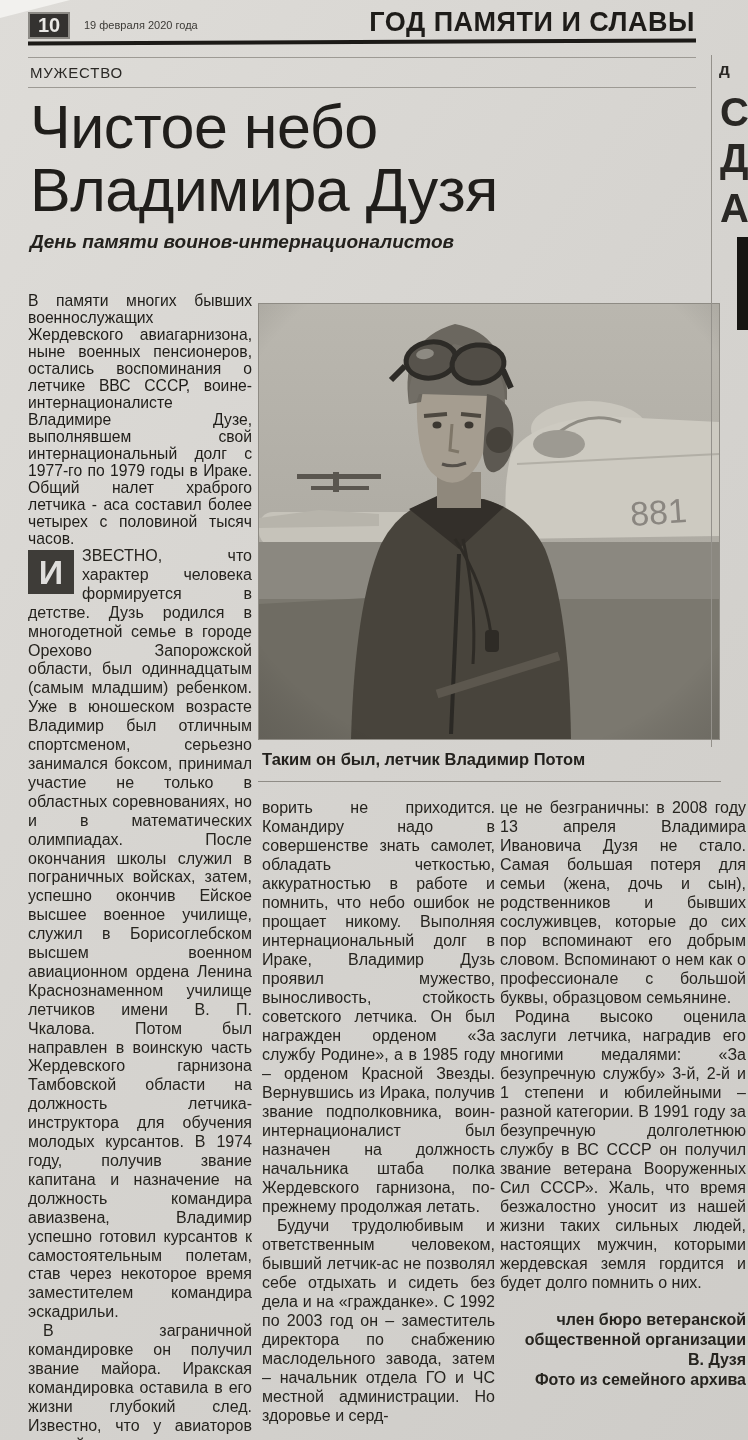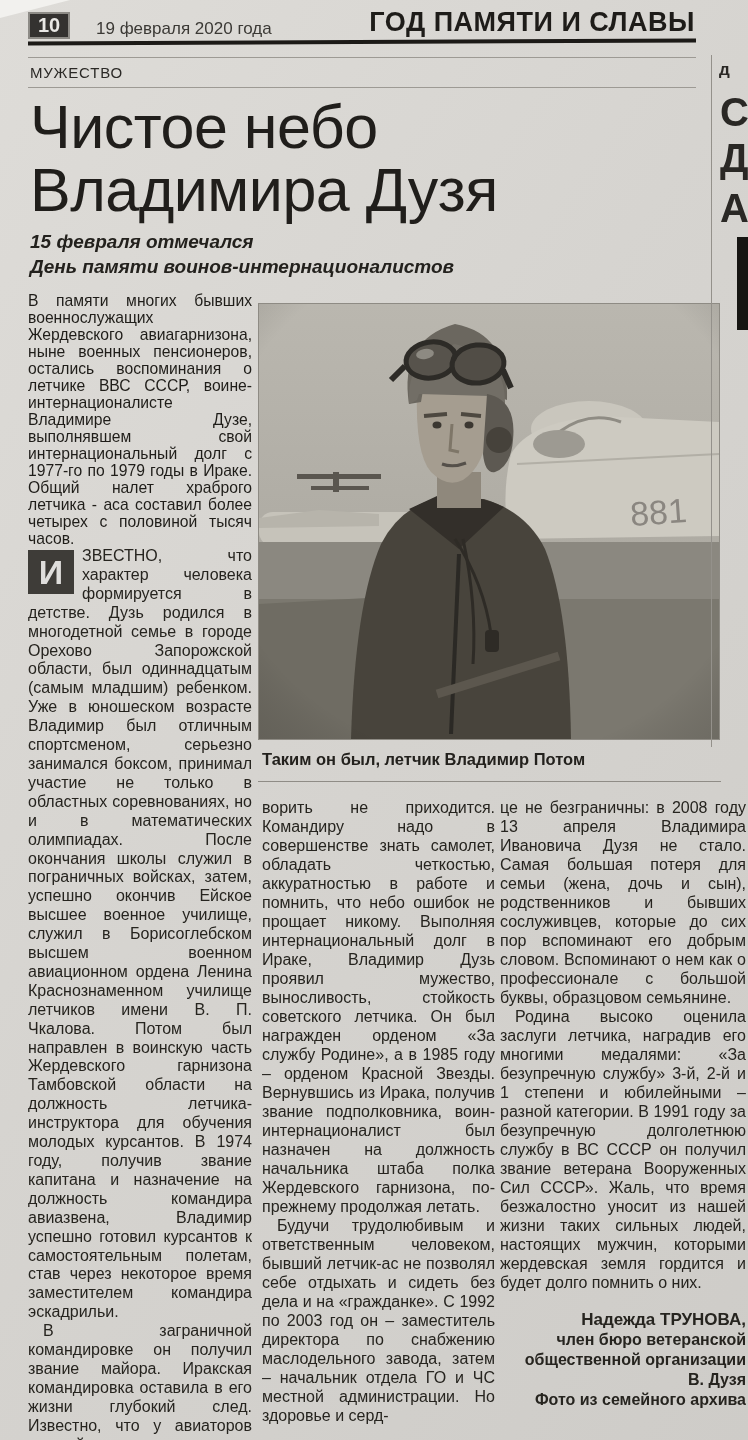--- a/index.html
+++ b/index.html
@@ -11,21 +11,21 @@
   }
   .page{position:absolute;inset:0;
     background:linear-gradient(125deg,#dedcd8 0%,#d6d4d0 45%,#ceccc8 100%);padding-left:36px;}
   .corner-wedge{position:absolute;left:0;top:0;width:70px;height:18px;
     background:#f2f1ee;clip-path:polygon(0 0,100% 0,0 100%);}
 
   
   .pagenum{position:absolute;left:28px;top:12px;width:42px;height:27px;
     background:#343230;color:#e9e8e5;font-weight:bold;font-size:20px;
     line-height:27px;text-align:center;box-shadow:inset 0 0 0 2px #8d8b86;}
-  .date{position:absolute;left:96px;top:19px;font-size:17px;color:#3b3935;}
+  .date{position:absolute;left:84px;top:19px;font-size:11px;color:#3b3935;}
   .banner{position:absolute;right:53px;top:7px;font-size:27px;font-weight:bold;
     letter-spacing:.5px;color:#1e1c19;white-space:nowrap;}
   .rule-thick{position:absolute;left:28px;top:40px;width:668px;height:4px;
     background:#1c1a17;transform:rotate(-.25deg);}
   .rule-thin{position:absolute;left:28px;width:668px;height:1px;background:#9d9a94;}
   .rt1{top:57px}.rt2{top:87px}
   .rubric{position:absolute;left:30px;top:64px;font-size:15px;
     letter-spacing:.8px;color:#2b2926;}
 
   
@@ -82,21 +82,20 @@
 
   <div class="rule-thin rt1"></div>
   <div class="rubric">МУЖЕСТВО</div>
   <div class="rule-thin rt2"></div>
 
   <div class="title">
     <div>Чистое небо</div>
     <div>Владимира Дузя</div>
   </div>
   <div class="subtitle">
-    <div>15 февраля отмечался</div>
     <div>День памяти воинов-интернационалистов</div>
   </div>
 
   <div class="col" id="col1" data-first-cont="">
     <p class="lead">В памяти многих бывших военнослужащих Жердевского авиагарнизона, ныне военных пенсионеров, остались воспоминания о летчике ВВС СССР, воине-интернационалисте Владимире Дузе, выполнявшем свой интернациональный долг с 1977-го по 1979 годы в Ираке. Общий налет храброго летчика - аса составил более четырех с половиной тысяч часов.</p>
     <span class="dropcap">И</span>
     <span class="col" data-first-cont="" style="position:static;display:contents;"><p>ЗВЕСТНО, что характер человека формируется в детстве. Дузь родился в многодетной семье в городе Орехово Запорожской области, был одиннадцатым (самым младшим) ребенком. Уже в юношеском возрасте Владимир был отличным спортсменом, серьезно занимался боксом, принимал участие не только в областных соревнованиях, но и в математических олимпиадах. После окончания школы служил в пограничных войсках, затем, успешно окончив Ейское высшее военное училище, служил в Борисоглебском высшем военном авиационном ордена Ленина Краснознаменном училище летчиков имени В. П. Чкалова. Потом был направлен в воинскую часть Жердевского гарнизона Тамбовской области на должность летчика-инструктора для обучения молодых курсантов. В 1974 году, получив звание капитана и назначение на должность командира авиазвена, Владимир успешно готовил курсантов к самостоятельным полетам, став через некоторое время заместителем командира эскадрильи.</p><p>В заграничной командировке он получил звание майора. Иракская командировка оставила в его жизни глубокий след. Известно, что у авиаторов каждый полет, даже в мирное время, сопряжен с риском для жизни, а на тревожной территории чужой страны и го-</p></span>
   </div>
 
   <div class="photo">
@@ -175,21 +174,20 @@
   <div class="caption-rule"></div>
 
   <div class="col" id="col2" data-first-cont="">
       <p>ворить не приходится. Командиру надо в совершенстве знать самолет, обладать четкостью, аккуратностью в работе и помнить, что небо ошибок не прощает никому. Выполняя интернациональный долг в Ираке, Владимир Дузь проявил мужество, выносливость, стойкость советского летчика. Он был награжден орденом «За службу Родине», а в 1985 году – орденом Красной Звезды. Вернувшись из Ирака, получив звание подполковника, воин-интернационалист был назначен на должность начальника штаба полка Жердевского гарнизона, по-прежнему продолжая летать.</p>
       <p>Будучи трудолюбивым и ответственным человеком, бывший летчик-ас не позволял себе отдыхать и сидеть без дела и на «гражданке». С 1992 по 2003 год он – заместитель директора по снабжению маслодельного завода, затем – начальник отдела ГО и ЧС местной администрации. Но здоровье и серд-</p>
     </div>
 
   <div class="col" id="col3" data-first-cont="">
     <span style="display:contents;"><p>це не безграничны: в 2008 году 13 апреля Владимира Ивановича Дузя не стало. Самая большая потеря для семьи (жена, дочь и сын), родственников и бывших сослуживцев, которые до сих пор вспоминают его добрым словом. Вспоминают о нем как о профессионале с большой буквы, образцовом семьянине.</p><p>Родина высоко оценила заслуги летчика, наградив его многими медалями: «За безупречную службу» 3-й, 2-й и 1 степени и юбилейными – разной категории. В 1991 году за безупречную долголетнюю службу в ВС СССР он получил звание ветерана Вооруженных Сил СССР». Жаль, что время безжалостно уносит из нашей жизни таких сильных людей, настоящих мужчин, которыми жердевская земля гордится и будет долго помнить о них.</p></span>
     <div class="signature">
-      <div class="sig-author">Надежда ТРУНОВА,</div>
       <div class="sig-line">член бюро ветеранской</div>
       <div class="sig-line">общественной организации</div>
       <div class="sig-line">В. Дузя</div>
       <div class="sig-line">Фото из семейного архива</div>
     </div>
   </div>
 
   <div class="v-rule"></div>
   <div class="edge-small">д</div>
   <div class="edge-letter el1">С</div>

